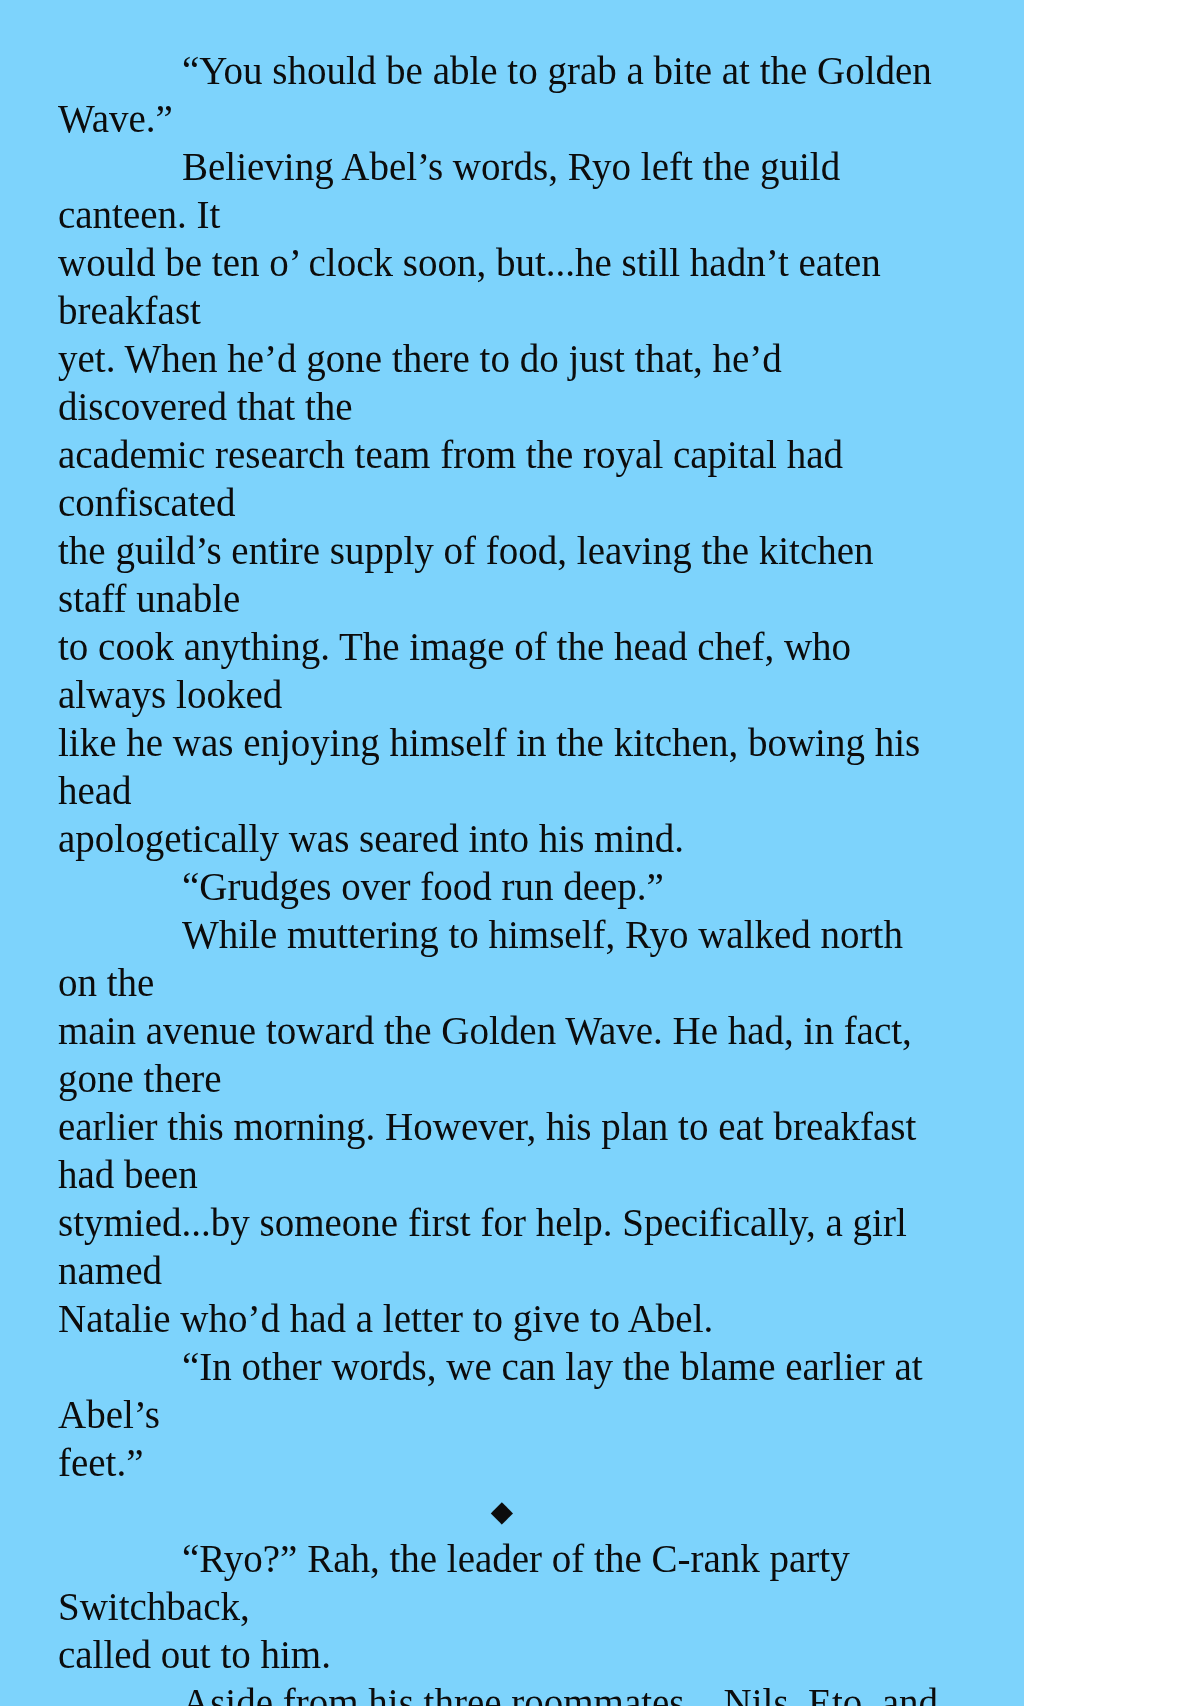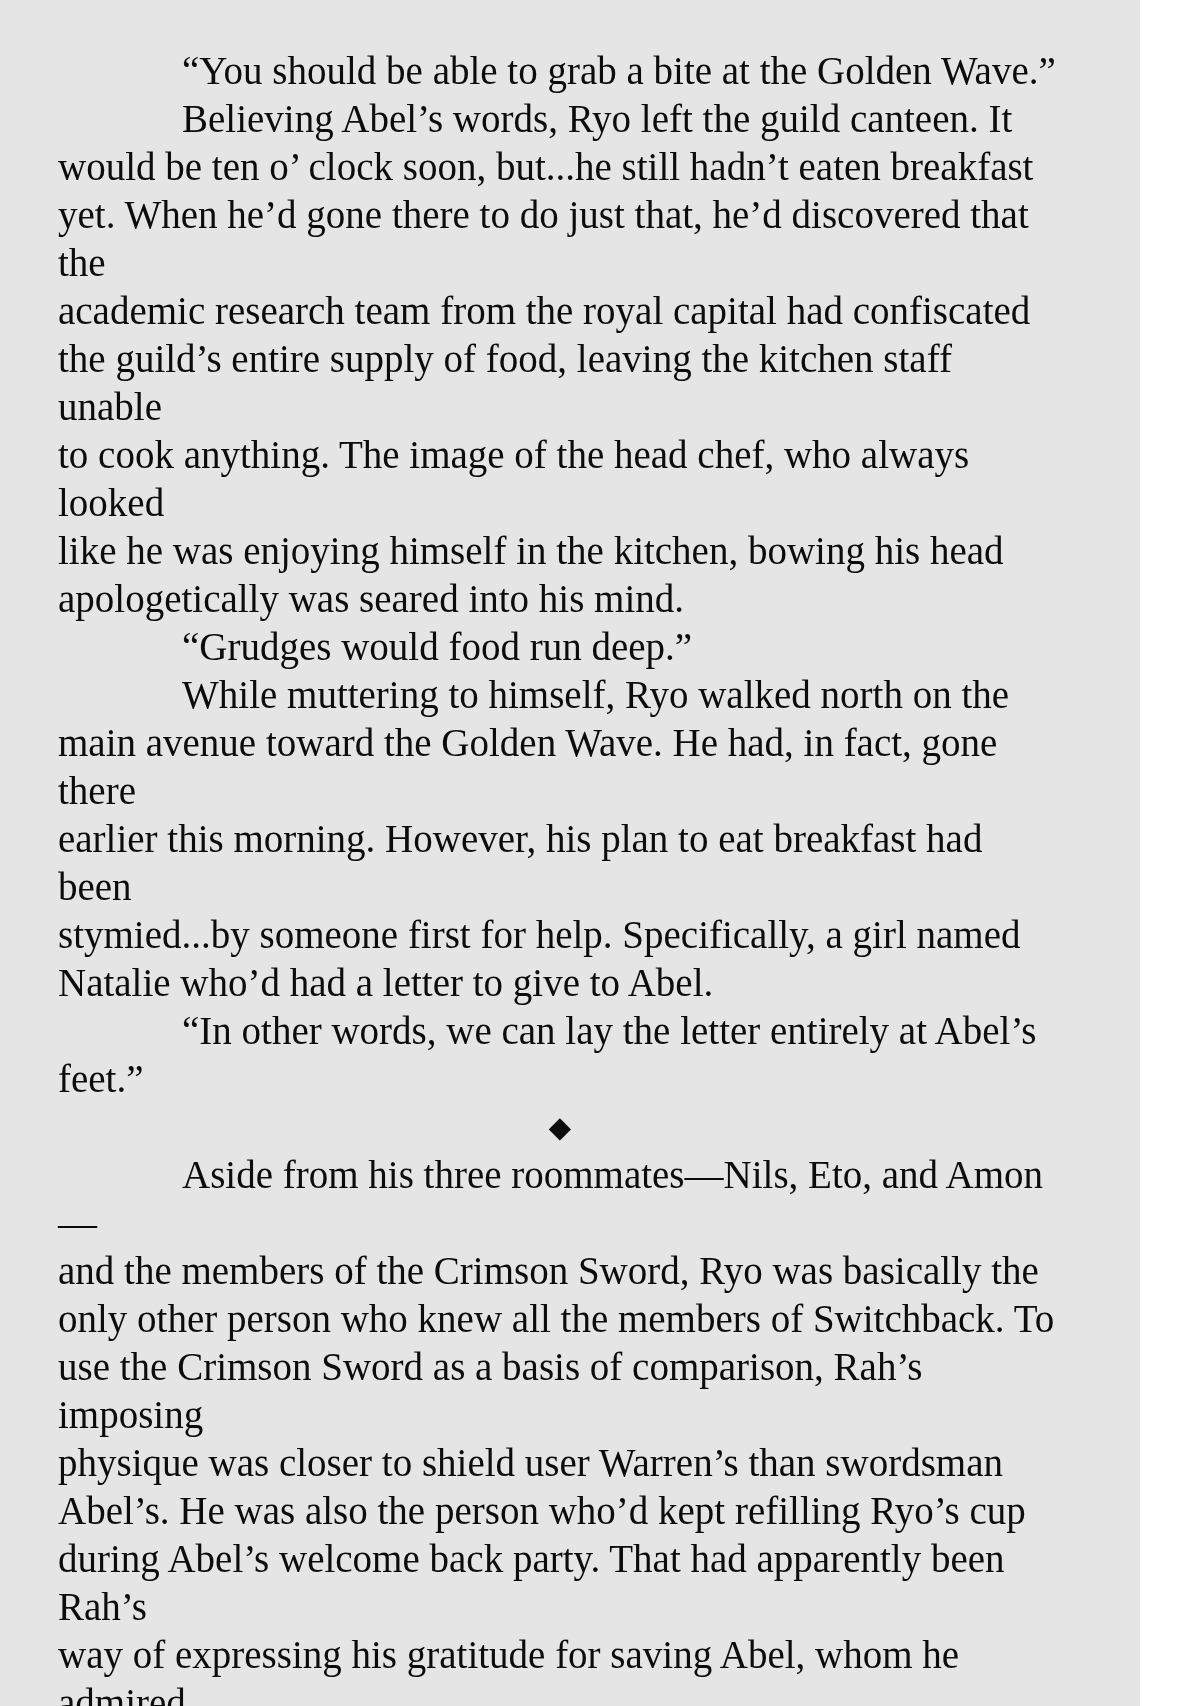--- a/index.html
+++ b/index.html
@@ -4,24 +4,24 @@
 <style>
   html, body { margin: 0; padding: 0; }
   body {
     width: 1200px;
     height: 1706px;
     background: #ffffff;
     overflow: hidden;
   }
   .page {
     box-sizing: border-box;
-    width: 1140px;
+    width: 1024px;
     height: 1706px;
     padding: 47px 78px 0 58px;
-    background: #e5e5e5;
+    background: #7dd3fc;
     font-family: "Liberation Serif", "DejaVu Serif", serif;
     font-size: 39px;
     line-height: 48px;
     color: #0c0c0c;
     text-align: left;
   }
   .para {
     margin: 0;
     text-indent: 124px;
     white-space: pre-line;   
@@ -42,29 +42,31 @@
 <div class="page">
   <p class="para">“You should be able to grab a bite at the Golden Wave.”</p>
   <p class="para">Believing Abel’s words, Ryo left the guild canteen. It
 would be ten o’ clock soon, but...he still hadn’t eaten breakfast
 yet. When he’d gone there to do just that, he’d discovered that the
 academic research team from the royal capital had confiscated
 the guild’s entire supply of food, leaving the kitchen staff unable
 to cook anything. The image of the head chef, who always looked
 like he was enjoying himself in the kitchen, bowing his head
 apologetically was seared into his mind.</p>
-  <p class="para">“Grudges would food run deep.”</p>
+  <p class="para">“Grudges over food run deep.”</p>
   <p class="para">While muttering to himself, Ryo walked north on the
 main avenue toward the Golden Wave. He had, in fact, gone there
 earlier this morning. However, his plan to eat breakfast had been
 stymied...by someone first for help. Specifically, a girl named
 Natalie who’d had a letter to give to Abel.</p>
-  <p class="para">“In other words, we can lay the letter entirely at Abel’s
+  <p class="para">“In other words, we can lay the blame earlier at Abel’s
 feet.”</p>
   <div class="separator">◆</div>
+  <p class="para">“Ryo?” Rah, the leader of the C-rank party Switchback,
+called out to him.</p>
   <p class="para">Aside from his three roommates—Nils, Eto, and Amon—
 and the members of the Crimson Sword, Ryo was basically the
 only other person who knew all the members of Switchback. To
 use the Crimson Sword as a basis of comparison, Rah’s imposing
 physique was closer to shield user Warren’s than swordsman
 Abel’s. He was also the person who’d kept refilling Ryo’s cup
 during Abel’s welcome back party. That had apparently been Rah’s
 way of expressing his gratitude for saving Abel, whom he admired
 from the bottom of his heart.</p>
 </div>

